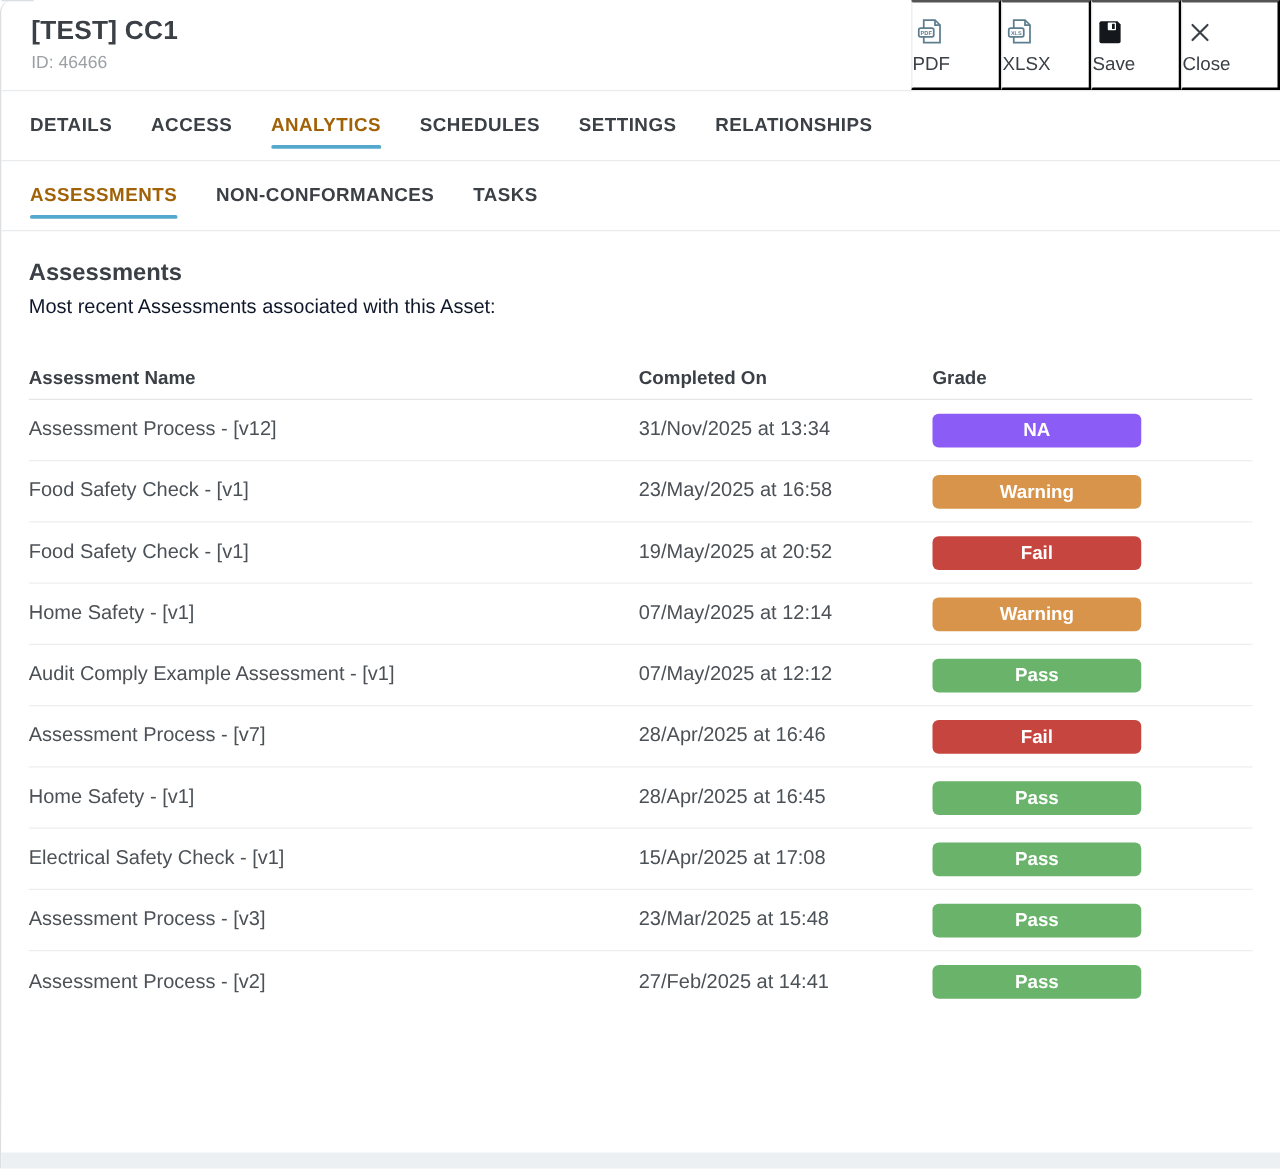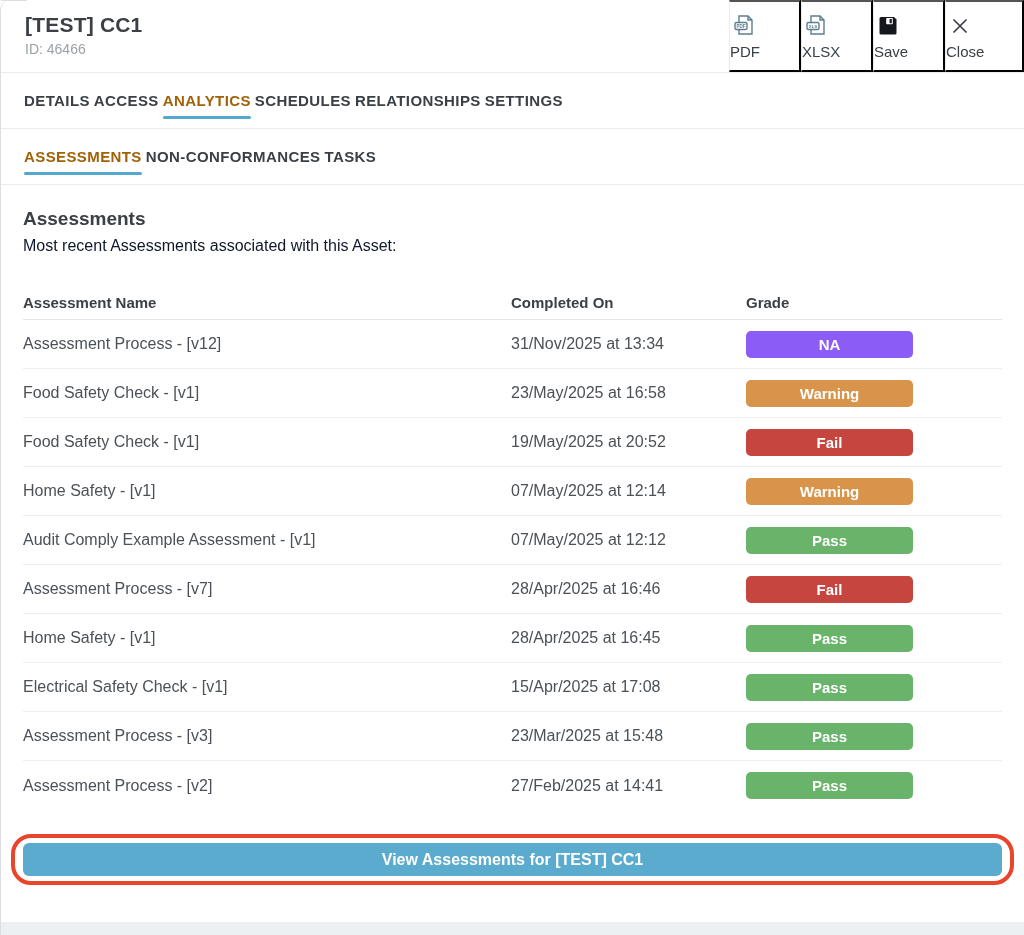--- a/index.html
+++ b/index.html
@@ -19,21 +19,21 @@
 
   .actions { display: flex; height: 100%; }
   .action-btn { border-left: 1px solid #e9ebed; width: 72px; display: flex; flex-direction: column;
                 align-items: flex-start; justify-content: center; gap: 3px; cursor: pointer; background: none; }
   .action-btn:last-child { width: 79px; }
   .action-label { font-size: 15px; color: #3b4046; }
   .icon-box { width: 28px; height: 28px; display: flex; align-items: center; justify-content: center; }
 
   
   .tabbar { height: 56px; border-bottom: 1px solid #e9ebed; display: flex; 
-            padding-left: 23px; gap: 4px; }
+            padding-left: 23px; gap: 31px; }
   .tab { position: relative; font-size: 15px; font-weight: bold; letter-spacing: 0.4px;
          color: #3b4046; height: 100%; display: flex; align-items: center; cursor: pointer; }
   .tab.active { color: #a16207; }
   .tab.active::after { content: ""; position: absolute; left: 0; right: 0; bottom: 9px; height: 3px;
                        background: #55a8cd; border-radius: 2px; }
 
   
   .content { padding: 0 22px; }
   .section-title { font-size: 19px; font-weight: bold; color: #3b4046; margin-top: 23px; }
   .section-subtitle { font-size: 16px; color: #0f172a; margin-top: 7px; }
@@ -117,22 +117,22 @@
       </button>
 
     </div>
   </div>
 
   <div class="tabbar">
     <div class="tab">DETAILS</div>
     <div class="tab">ACCESS</div>
     <div class="tab active">ANALYTICS</div>
     <div class="tab">SCHEDULES</div>
+    <div class="tab">SETTINGS</div>
     <div class="tab">RELATIONSHIPS</div>
-    <div class="tab">SETTINGS</div>
   </div>
 
   <div class="tabbar">
     <div class="tab active">ASSESSMENTS</div>
     <div class="tab">NON-CONFORMANCES</div>
     <div class="tab">TASKS</div>
   </div>
 
   <div class="content">
     <div class="section-title">Assessments</div>
@@ -221,20 +221,15 @@
     <div class="cell name">Assessment Process - [v2]</div>
     <div class="cell date">27/Feb/2025 at 14:41</div>
     <div class="cell">
       <span class="badge" style="background: rgb(105, 179, 107);">Pass</span>
     </div>
   </div>
 </div>
     </div>
   </div>
 
-  <div class="button-zone">
-    <div class="highlight-ring">
-      <button class="view-btn">View Assessments for [TEST] CC1</button>
-    </div>
-  </div>
 
   <div class="bottom-strip"></div>
 </div>
 
 </body></html>

